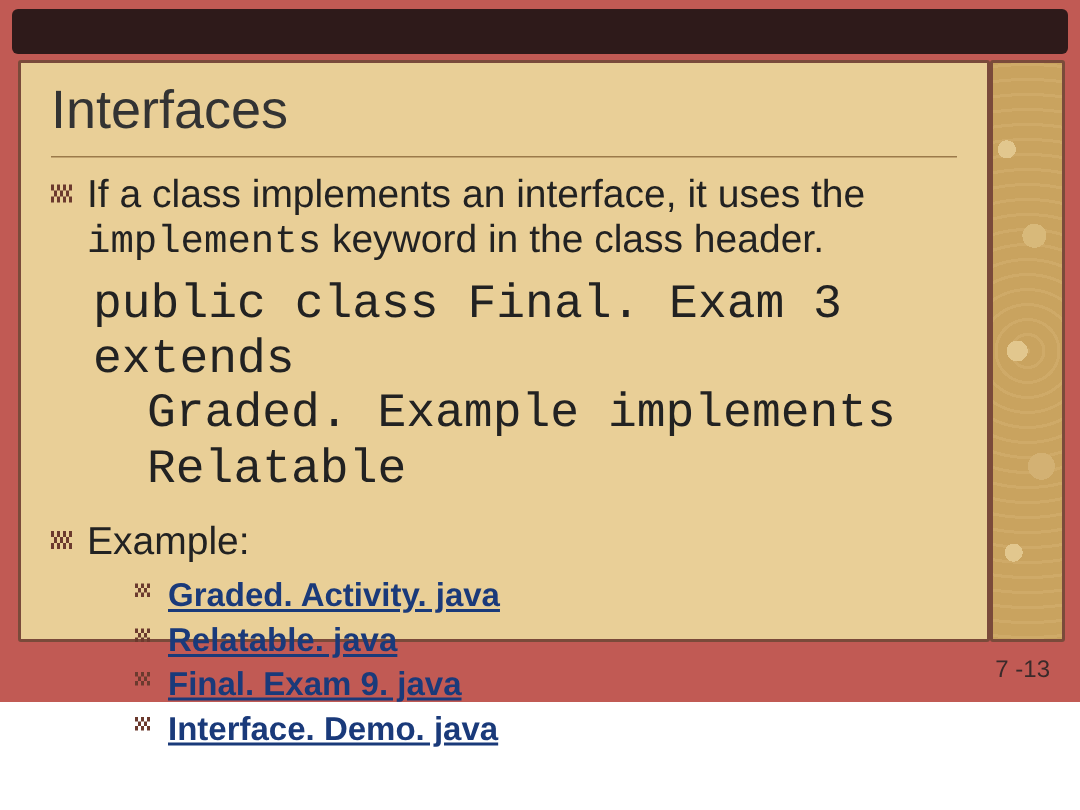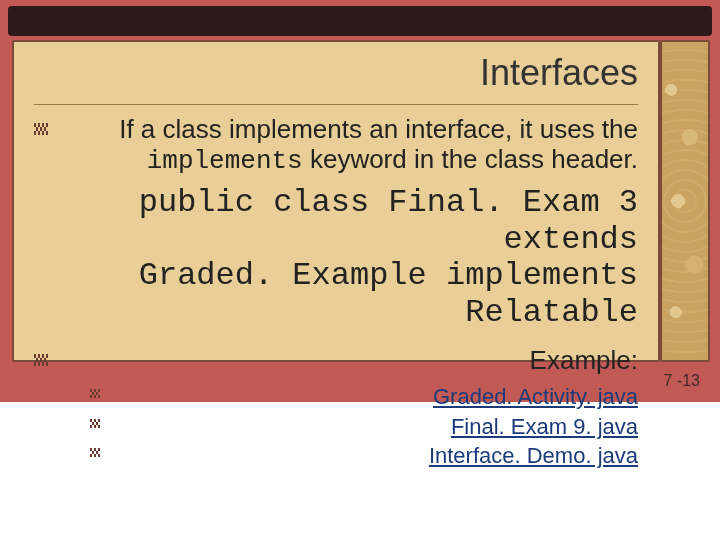--- a/index.html
+++ b/index.html
@@ -6,24 +6,23 @@
     margin: 0;
     padding: 0;
     width: 720px;
     height: 540px;
     overflow: hidden;
     font-family: Arial, Helvetica, sans-serif;
   }
   .slide {
     position: relative;
     width: 720px;
-    height: 402px;
+    height: 468px;
     background: #c15a54;
     box-sizing: border-box;
-    text-align: right;
   }
   
   .top-strip {
     position: absolute;
     left: 8px;
     right: 8px;
     top: 6px;
     height: 30px;
     background: #2e1a1a;
     border-radius: 4px;
@@ -107,20 +106,21 @@
     color: #222;
     margin: 4px 0 14px 28px;
   }
   .codeblock .line2 {
     padding-left: 36px;
   }
   ul.lvl2 {
     list-style: none;
     margin: 6px 0 0 0;
     padding: 0 0 0 52px;
+    font-weight: bold;
   }
   ul.lvl2 > li {
     position: relative;
     font-size: 22px;
     line-height: 1.35;
     color: #1a3a7a;
     text-decoration: underline;
     padding-left: 2px;
   }
   ul.lvl2 > li::before {
@@ -162,20 +162,21 @@
     <div class="codeblock">
       <div>public class Final. Exam 3 extends</div>
       <div class="line2">Graded. Example implements Relatable</div>
     </div>
 
     <ul class="lvl1">
       <li>
         <span>Example:</span>
         <ul class="lvl2">
           <li>Graded. Activity. java</li>
+          <li>Relatable. java</li>
           <li>Final. Exam 9. java</li>
           <li>Interface. Demo. java</li>
         </ul>
       </li>
     </ul>
   </div>
 
   <div class="deco"></div>
 
   <div class="pagenum">7 -13</div>

